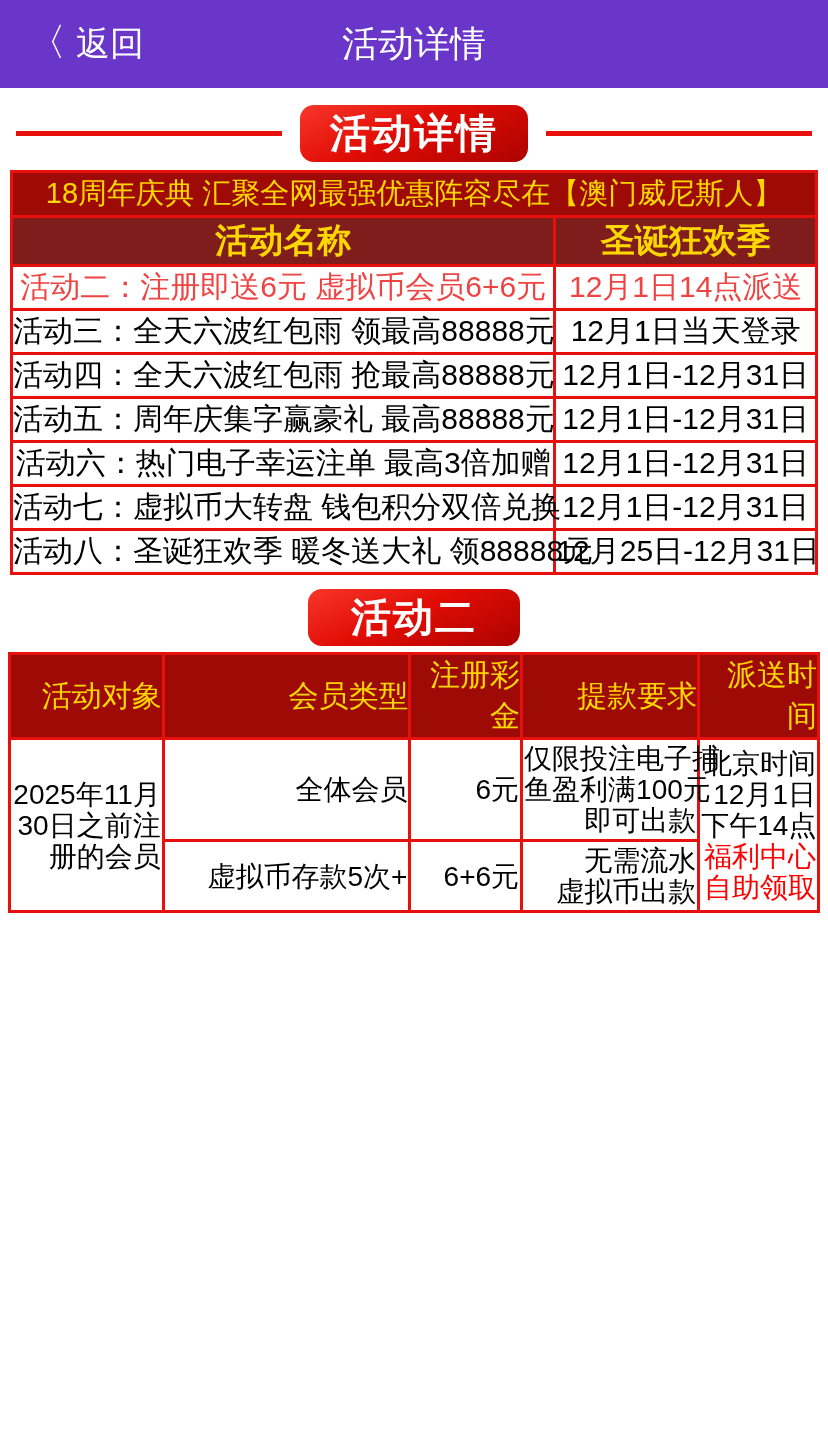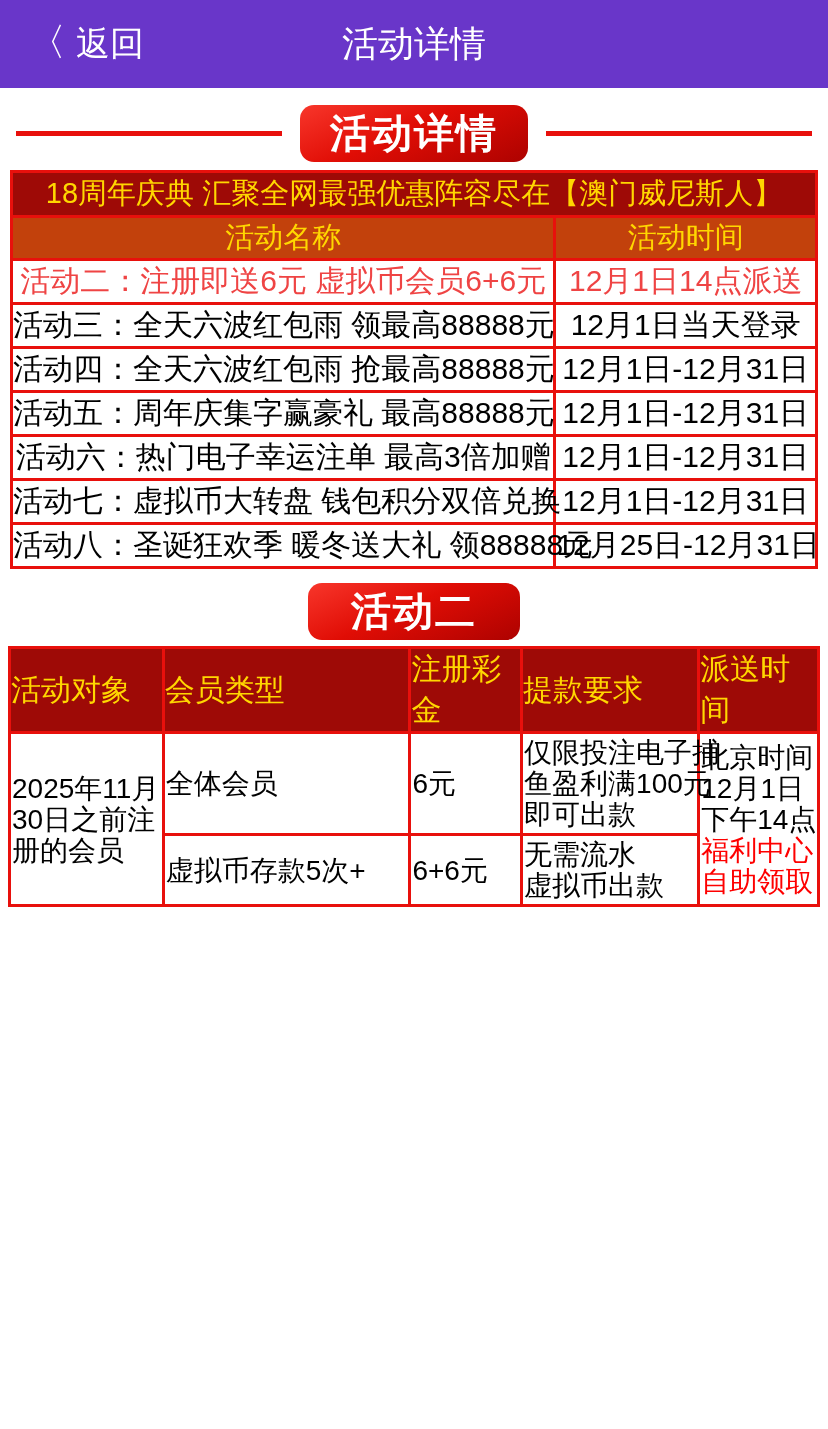--- a/index.html
+++ b/index.html
@@ -73,34 +73,34 @@
   }
   .t1 th, .t1 td { border: 3px solid #e8100c; }
   .t1-title {
     background: #9e0a06;
     color: #ffd700;
     font-size: 29px;
     font-weight: 500;
     height: 45px;
   }
   .t1-col {
-    background: #c2410c;
+    background: #7f1d1d;
     color: #ffd700;
-    font-size: 29px;
-    font-weight: 400;
+    font-size: 34px;
+    font-weight: 700;
     height: 42px;
   }
   .t1 td { font-size: 30px; height: 37px; color: #000; white-space: nowrap; }
   .t1 tr.hl td { color: #ef4444; }
   
   .t2 {
     width: 812px;
     margin: 6px auto 0 auto;
     border-collapse: collapse;
-    text-align: left;
+    text-align: right;
     table-layout: fixed;
   }
   .t2 th, .t2 td { border: 3px solid #e8100c; }
   .t2 th {
     background: #9e0a06;
     color: #ffd700;
     font-size: 30px;
     font-weight: 500;
     height: 38px;
   }
@@ -137,21 +137,21 @@
     <colgroup>
         <col style="width:67.5%">
         <col style="width:32.5%">
       </colgroup>
     <thead>
       <tr>
         <th colspan="2" class="t1-title">18周年庆典 汇聚全网最强优惠阵容尽在【澳门威尼斯人】</th>
       </tr>
       <tr>
         <th class="t1-col">活动名称</th>
-        <th class="t1-col">活动时间</th>
+        <th class="t1-col">圣诞狂欢季</th>
       </tr>
     </thead>
     <tbody>
       <tr class="hl">
         <td>活动二：注册即送6元 虚拟币会员6+6元</td>
         <td>12月1日14点派送</td>
       </tr>
       <tr>
         <td>活动三：全天六波红包雨 领最高88888元</td>
         <td>12月1日当天登录</td>

